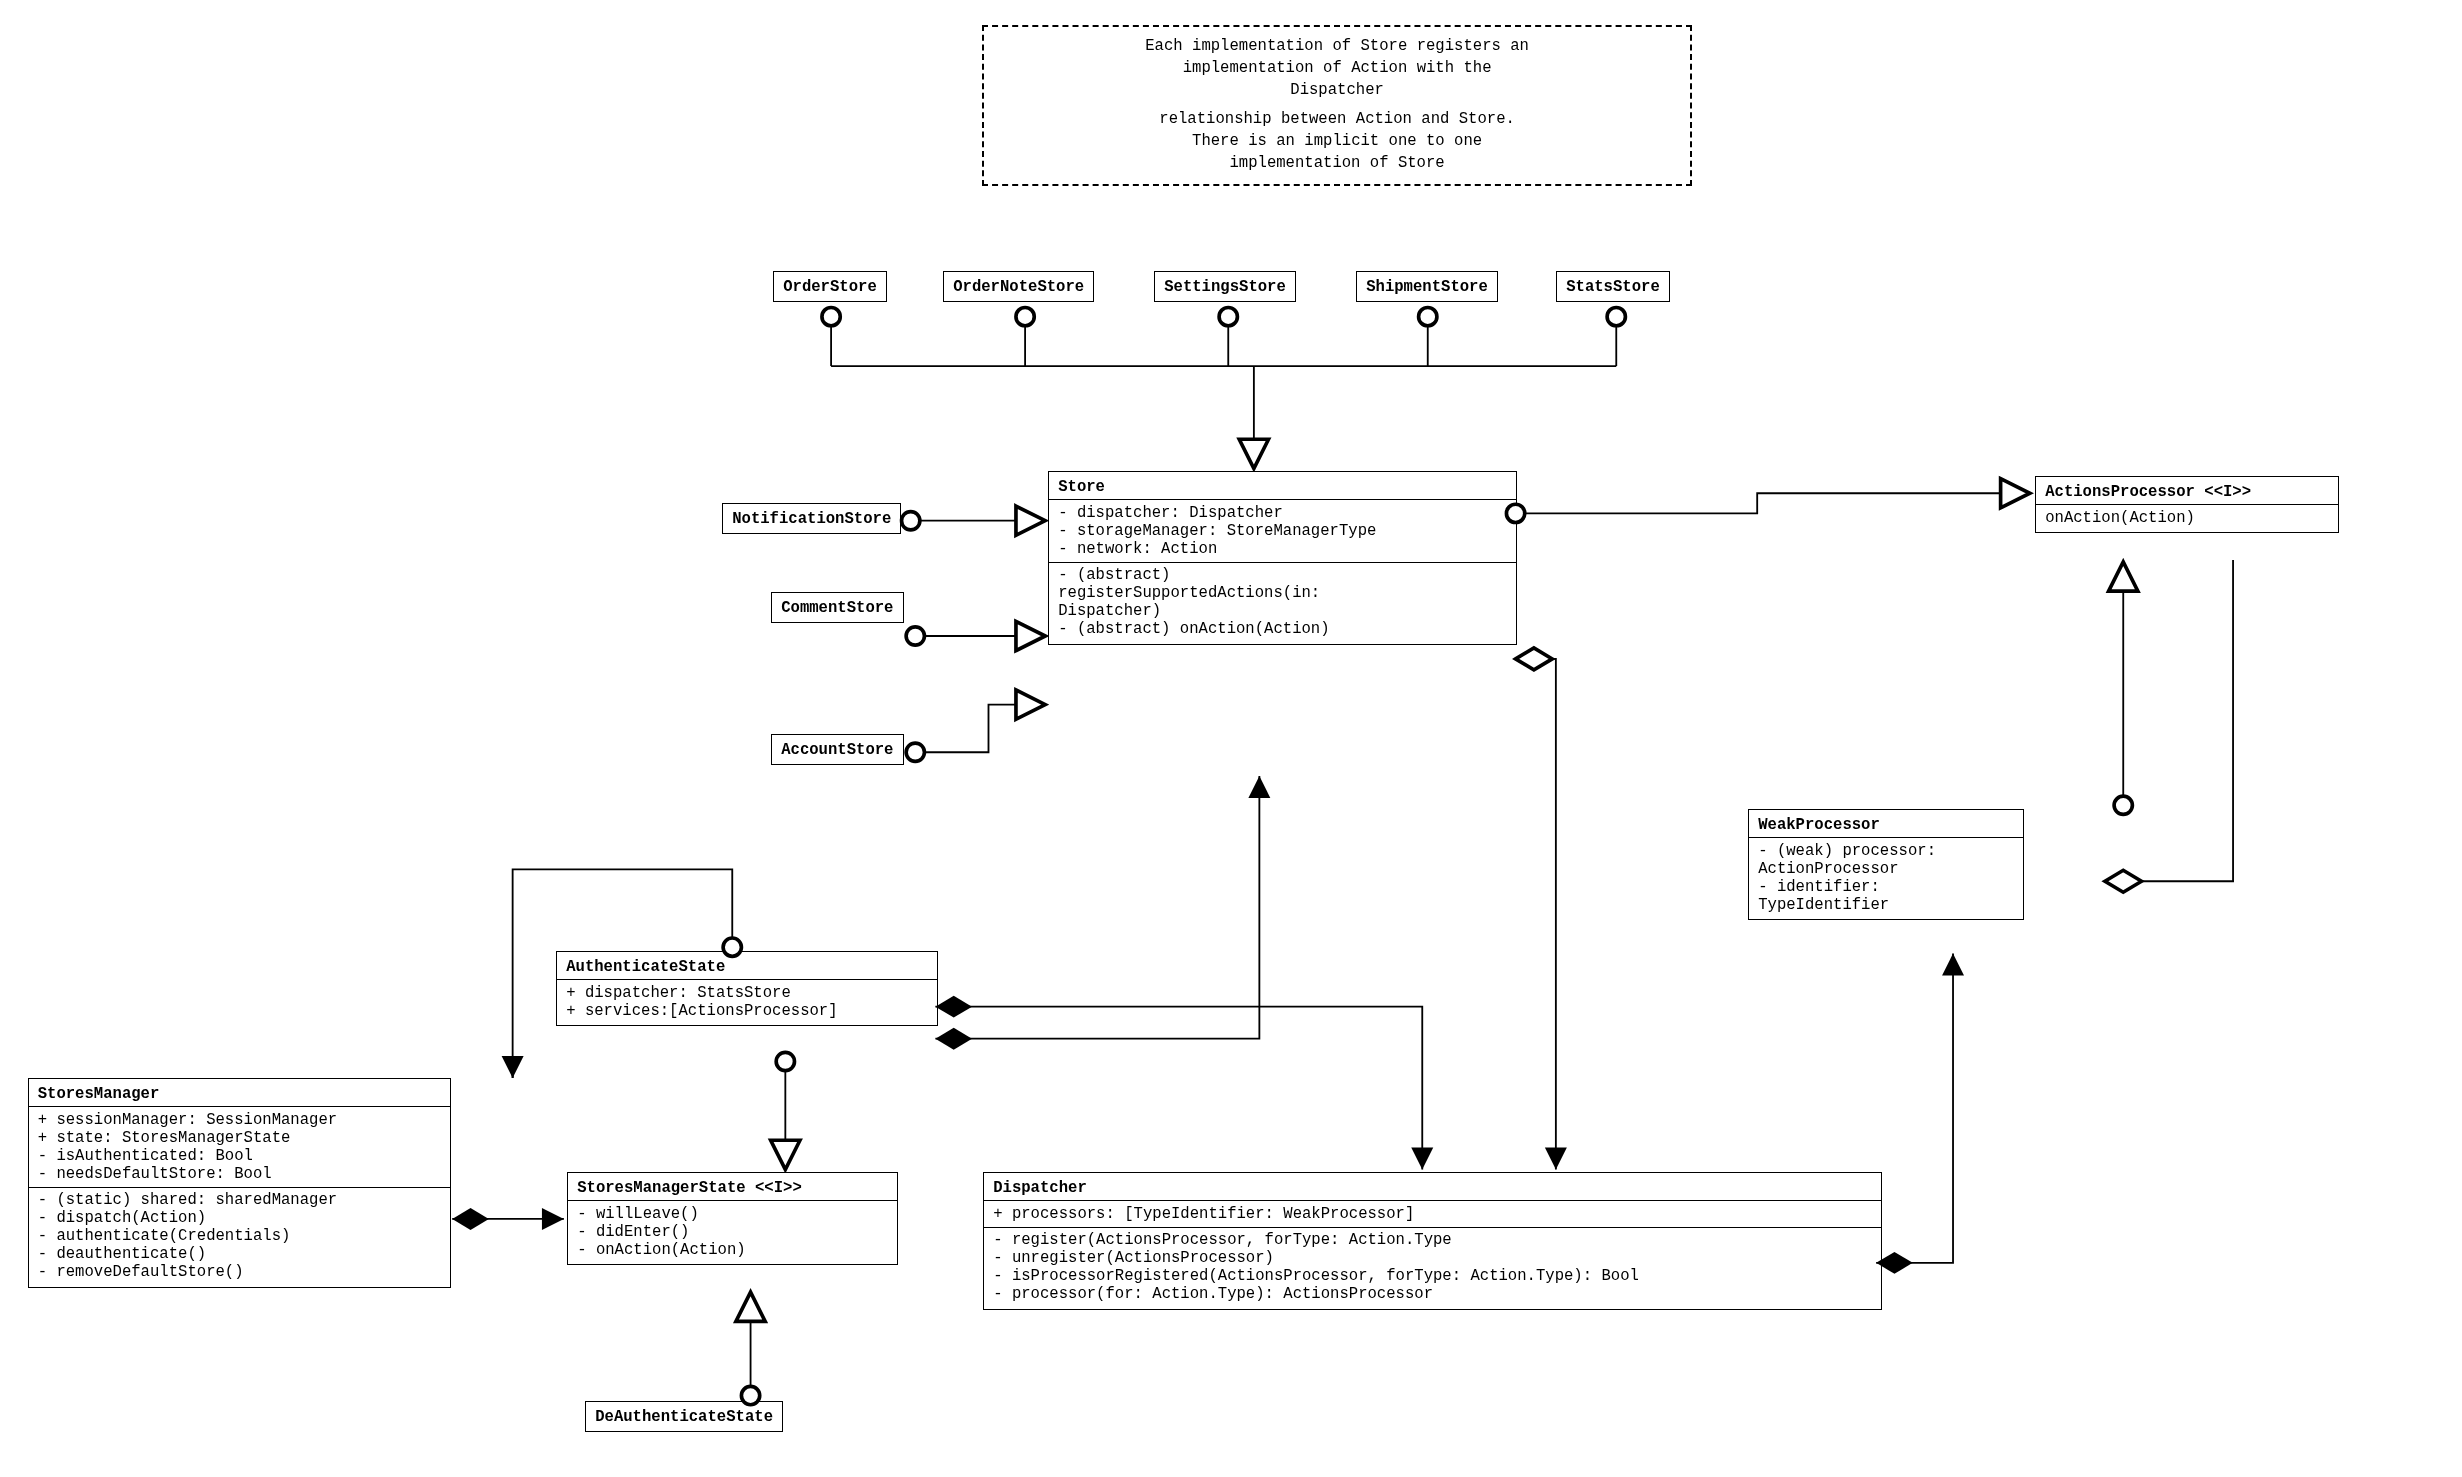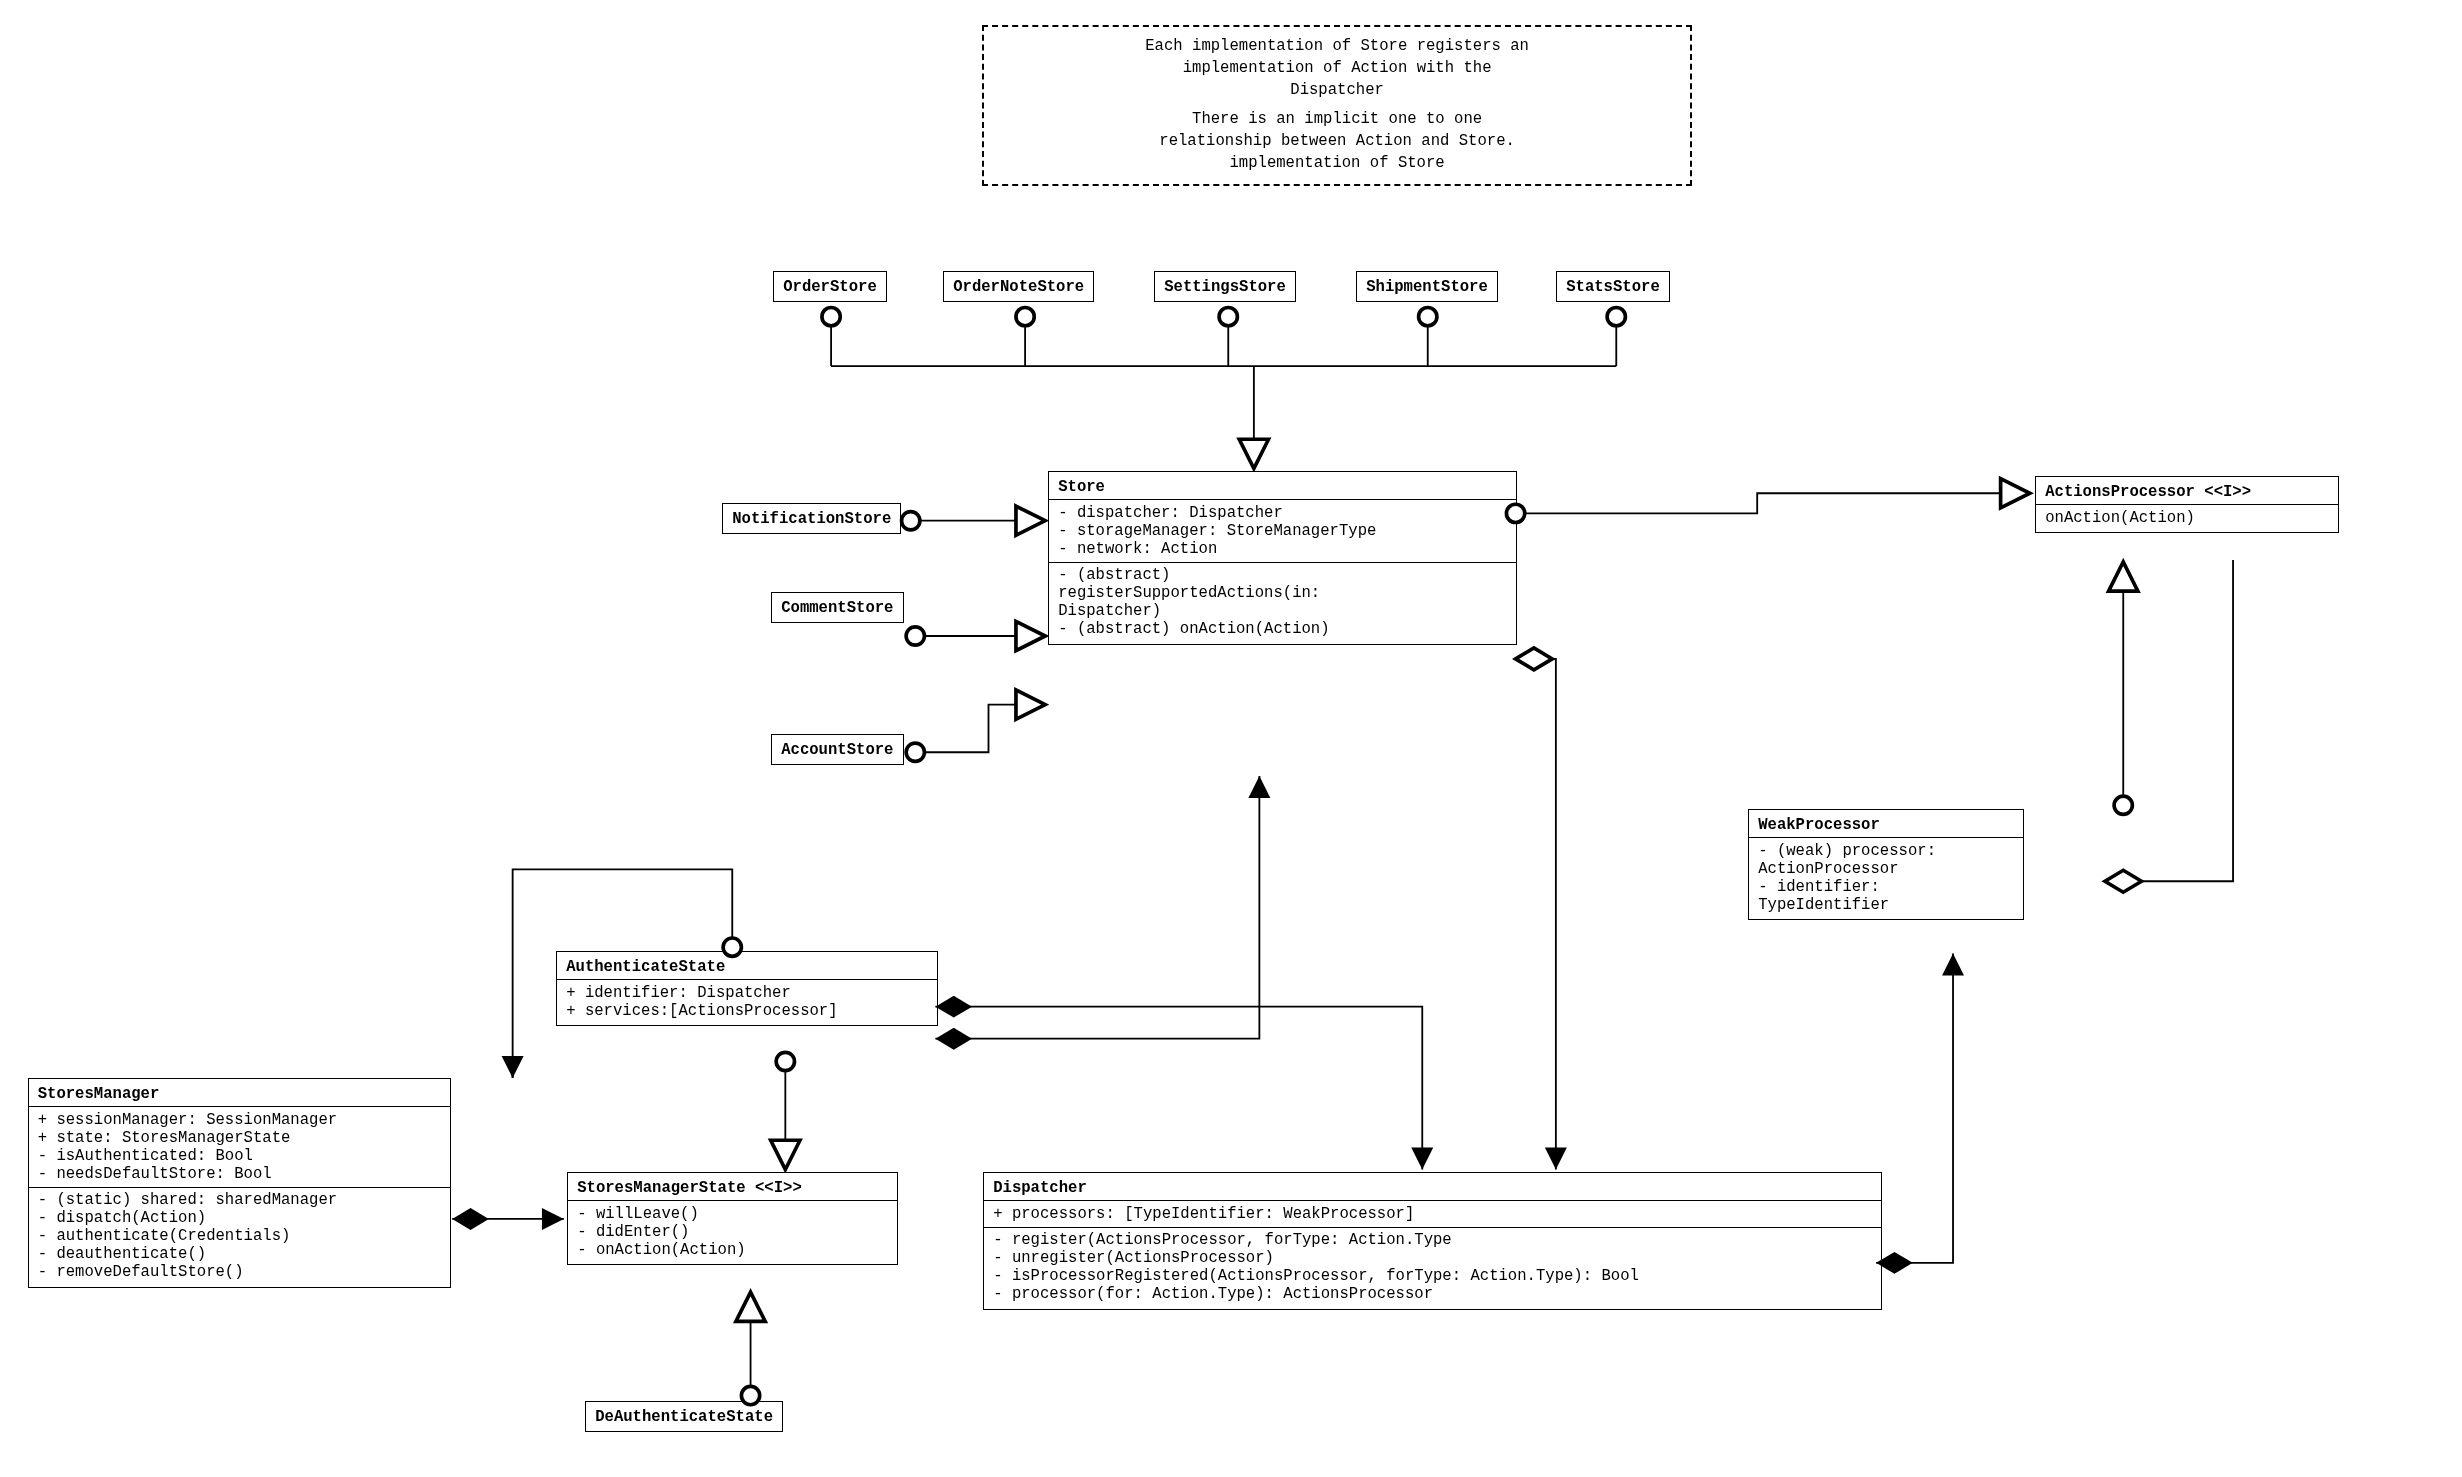--- a/index.html
+++ b/index.html
@@ -17,22 +17,22 @@
 </head>
 <body>
 
 <div class="canvas">
 
 <div class="note" style="left:982px;top:25px;width:677px">
   <div>Each implementation of Store registers an</div>
   <div>implementation of Action with the</div>
   <div>Dispatcher</div>
   <div style="height:7.3px"></div>
+  <div>relationship between Action and Store.</div>
   <div>There is an implicit one to one</div>
-  <div>relationship between Action and Store.</div>
   <div>implementation of Store</div>
 </div>
 
 <div class="box" style="left:773px;top:271px">
   <div class="title">OrderStore</div>
 </div>
 <div class="box" style="left:943px;top:271px">
   <div class="title">OrderNoteStore</div>
 </div>
 <div class="box" style="left:1154px;top:271px">
@@ -79,21 +79,21 @@
   <hr>
   <div class="line">- (weak) processor:</div>
   <div class="line">ActionProcessor</div>
   <div class="line">- identifier:</div>
   <div class="line">TypeIdentifier</div>
 </div>
 
 <div class="box" style="left:556px;top:951px;width:362px">
   <div class="title">AuthenticateState</div>
   <hr>
-  <div class="line">+ identifier: Dispatcher</div>
+  <div class="line">+ dispatcher: StatsStore</div>
   <div class="line">+ services:[ActionsProcessor]</div>
 </div>
 
 <div class="box" style="left:27.5px;top:1078px;width:403px">
   <div class="title">StoresManager</div>
   <hr>
   <div class="line">+ sessionManager: SessionManager</div>
   <div class="line">+ state: StoresManagerState</div>
   <div class="line">- isAuthenticated: Bool</div>
   <div class="line">- needsDefaultStore: Bool</div>

